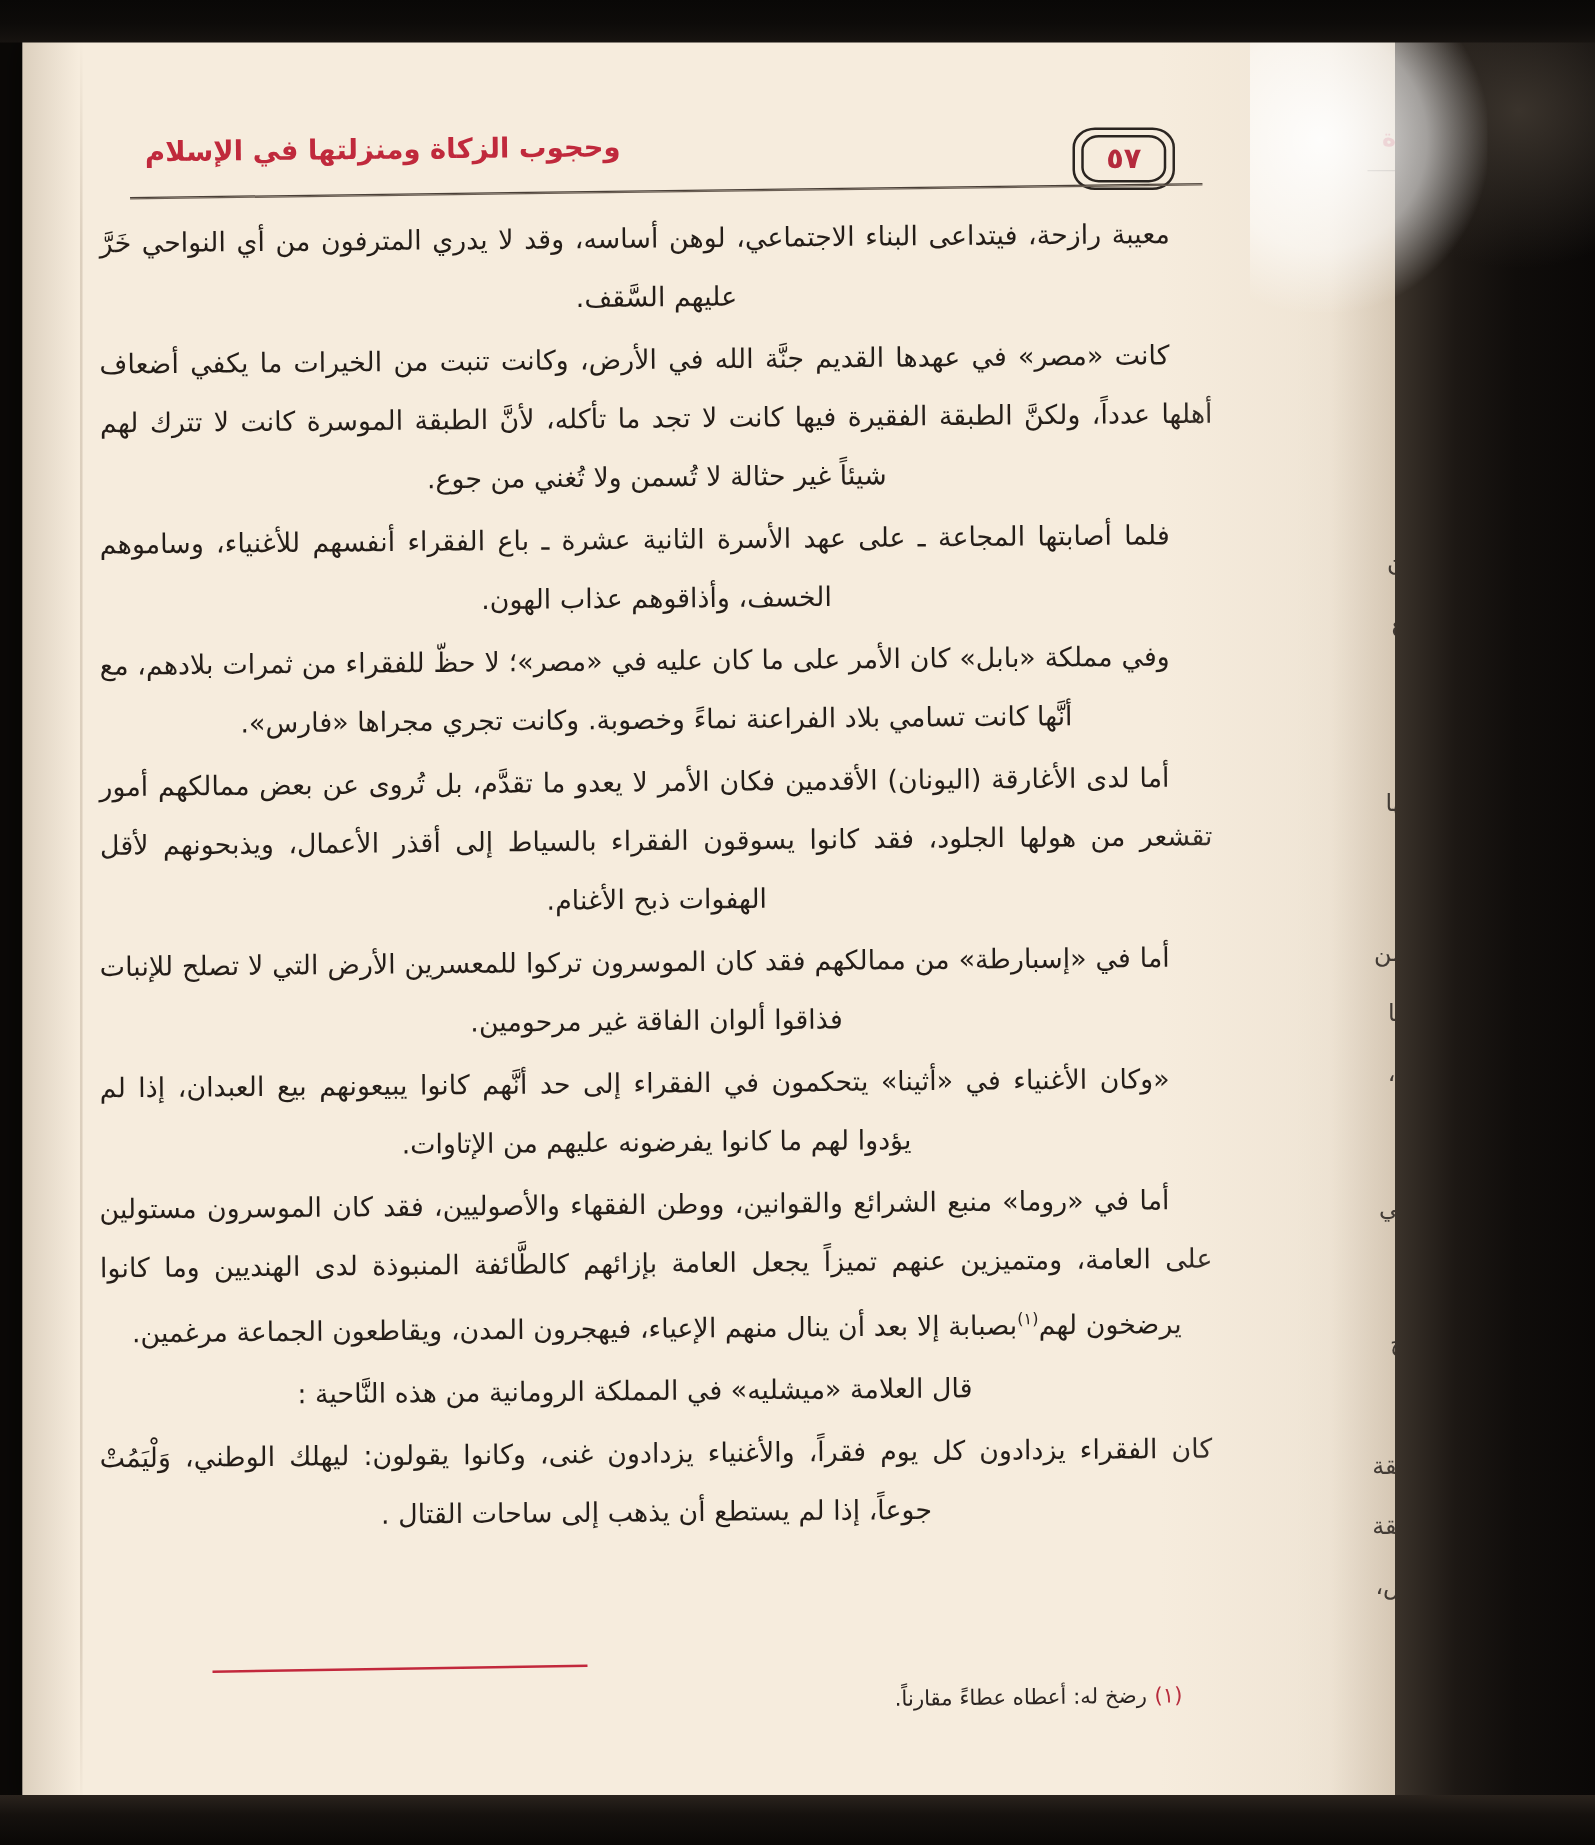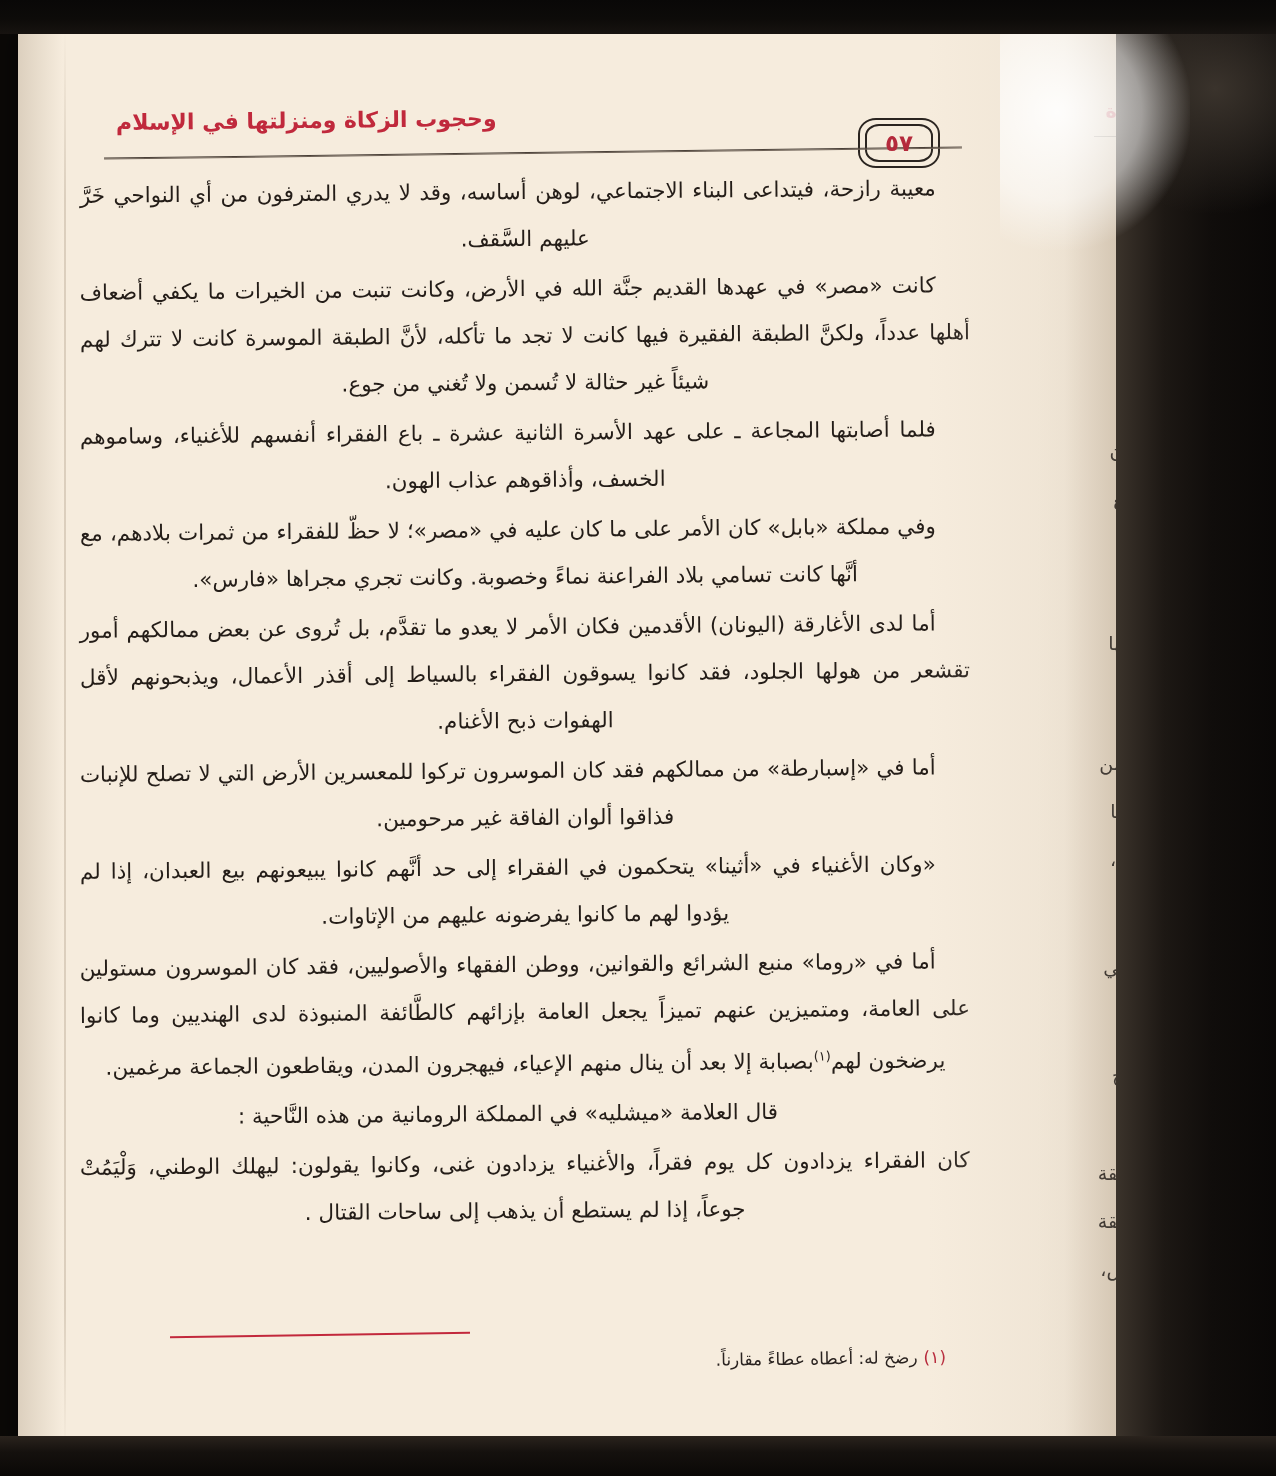--- a/index.html
+++ b/index.html
@@ -108,21 +108,20 @@
     position: absolute;
     right: 30px;
     top: 20px;
     width: 78px;
     height: 46px;
     border: 2.5px solid #2a2420;
     border-radius: 18px / 16px;
     display: flex;
     align-items: center;
     justify-content: center;
-    margin-top: 16px;
   }
   .folio::before {
     content: "";
     position: absolute;
     left: 5px; top: 4px; right: 5px; bottom: 4px;
     border: 2px solid #2a2420;
     border-radius: 14px / 12px;
   }
   .folio-num {
     position: relative;

